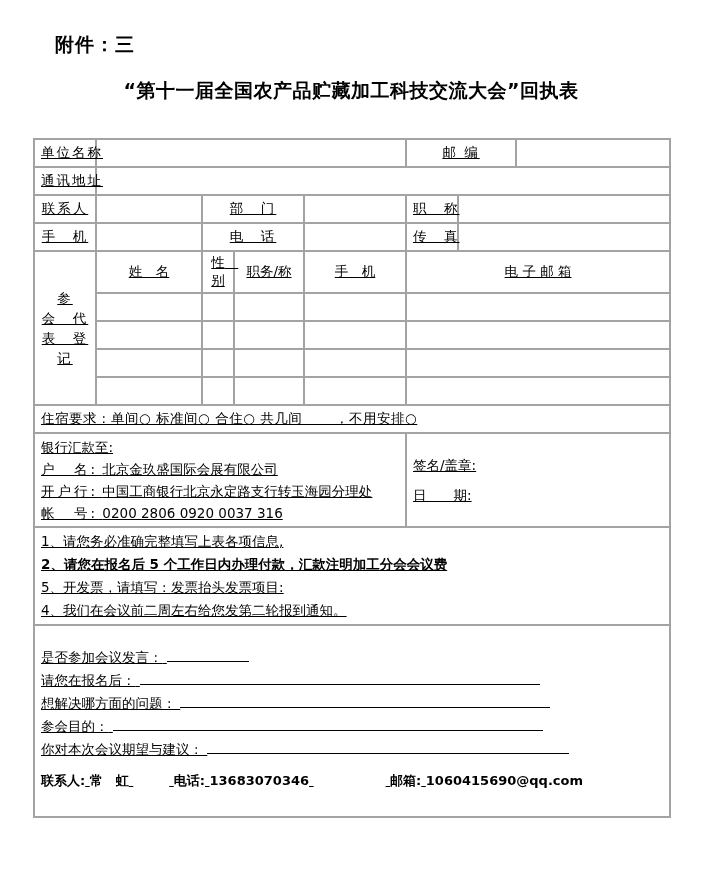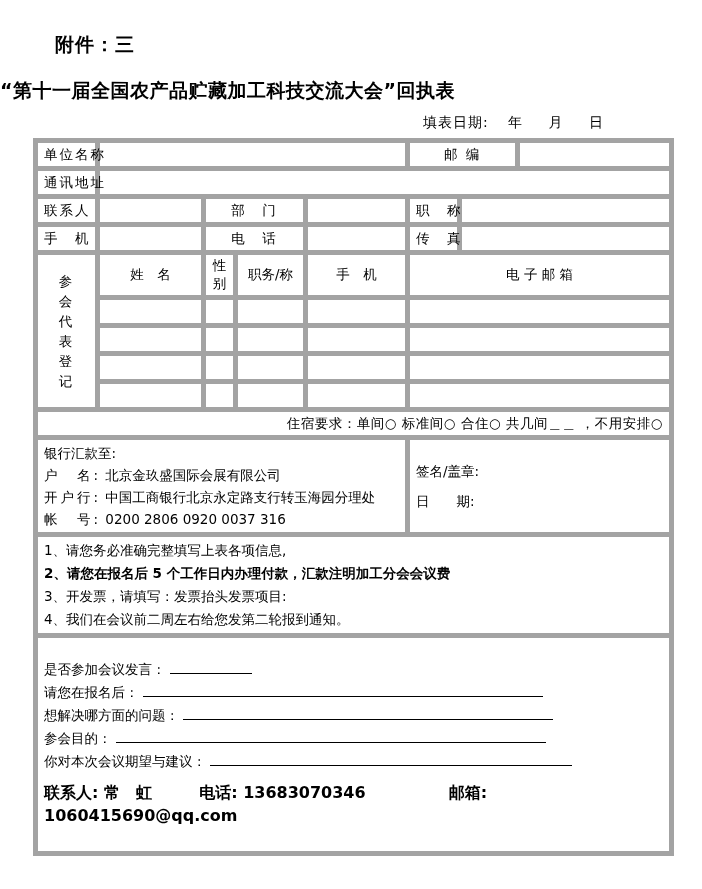--- a/index.html
+++ b/index.html
@@ -27,20 +27,21 @@
     top: 32px;
     font-size: 19px;
     font-weight: bold;
     letter-spacing: 1px;
   }
   .doc-title {
     position: absolute;
     left: 0;
     top: 78px;
     width: 702px;
+    text-align: center;
     font-size: 19px;
     font-weight: bold;
     letter-spacing: 0.5px;
   }
   .date-line {
     position: absolute;
     right: 88px;
     top: 114px;
     font-size: 14px;
     letter-spacing: 1px;
@@ -50,45 +51,45 @@
 
   table.form {
     position: absolute;
     left: 33px;
     top: 138px;
     width: 636px;
     border-collapse: collapse;
     table-layout: fixed;
   }
   table.form td {
-    border: 5px solid #a3a3a3;
+    border: 2px solid #a3a3a3;
     height: 28px;
     font-size: 13.5px;
     padding: 2px 6px;
     vertical-align: middle;
     box-sizing: border-box;
+    text-decoration: underline;
   }
   .lbl {
     letter-spacing: 2px;
     white-space: nowrap;
   }
   .center { text-align: center; }
   .vtext {
     text-align: center;
     letter-spacing: 2px;
     line-height: 20px;
     font-size: 13.5px;
   }
   .vtext span { display: block; }
   .tall { height: 30px; }
   .lodging {
     font-size: 13.5px;
     letter-spacing: 0.5px;
     padding-left: 8px;
-    text-align: right;
   }
   .bank {
     font-size: 13.5px;
     line-height: 22px;
     padding: 6px 8px;
     vertical-align: top;
   }
   .bank .row { white-space: nowrap; }
   .bank .k { letter-spacing: 3px; }
   .sign {
@@ -114,42 +115,36 @@
   .qa .q { white-space: nowrap; }
   .ul {
     display: inline-block;
     border-bottom: 1px solid #000;
     height: 15px;
     vertical-align: baseline;
   }
   .contact-row {
     margin-top: 8px;
     font-weight: bold;
-    font-size: 16px;
+    font-size: 13px;
   }
   .contact-row .seg { display: inline-block; }
   .gap1 { display: inline-block; width: 36px; }
   .gap2 { display: inline-block; width: 72px; }
   .mono { font-family: "DejaVu Sans", "Liberation Sans", sans-serif; margin-top: 19px; }
 </style>
 </head>
 <body>
 
 <div class="page">
 
   <div class="attach-line">附件：三</div>
 
   <div class="doc-title">“第十一届全国农产品贮藏加工科技交流大会”回执表</div>
 
-  <div class="date-line">
-    <span class="dl-label">填表日期:</span>
-    <span class="dl-unit">年</span>
-    <span class="dl-unit">月</span>
-    <span class="dl-unit">日</span>
-  </div>
 
   <table class="form">
     <colgroup>
       <col style="width:62px">
       <col style="width:48px">
       <col style="width:58px">
       <col style="width:32px">
       <col style="width:70px">
       <col style="width:32px">
       <col style="width:70px">
@@ -255,21 +250,21 @@
       <td class="sign" colspan="3">
         <div>签名/盖章:</div>
         <div>日　　期:</div>
       </td>
     </tr>
 
     <tr>
       <td class="notes" colspan="10">
         <div>1、请您务必准确完整填写上表各项信息,</div>
         <div class="b">2、请您在报名后 5 个工作日内办理付款，汇款注明加工分会会议费</div>
-        <div>3、开发票，请填写：发票抬头发票项目:</div>
+        <div>5、开发票，请填写：发票抬头发票项目:</div>
         <div>4、我们在会议前二周左右给您发第二轮报到通知。</div>
       </td>
     </tr>
 
     <tr>
       <td class="qa" colspan="10">
         <div style="height:18px"></div>
         <div class="q">
           <span>是否参加会议发言：</span>
           <span class="ul" style="width:82px"></span>

